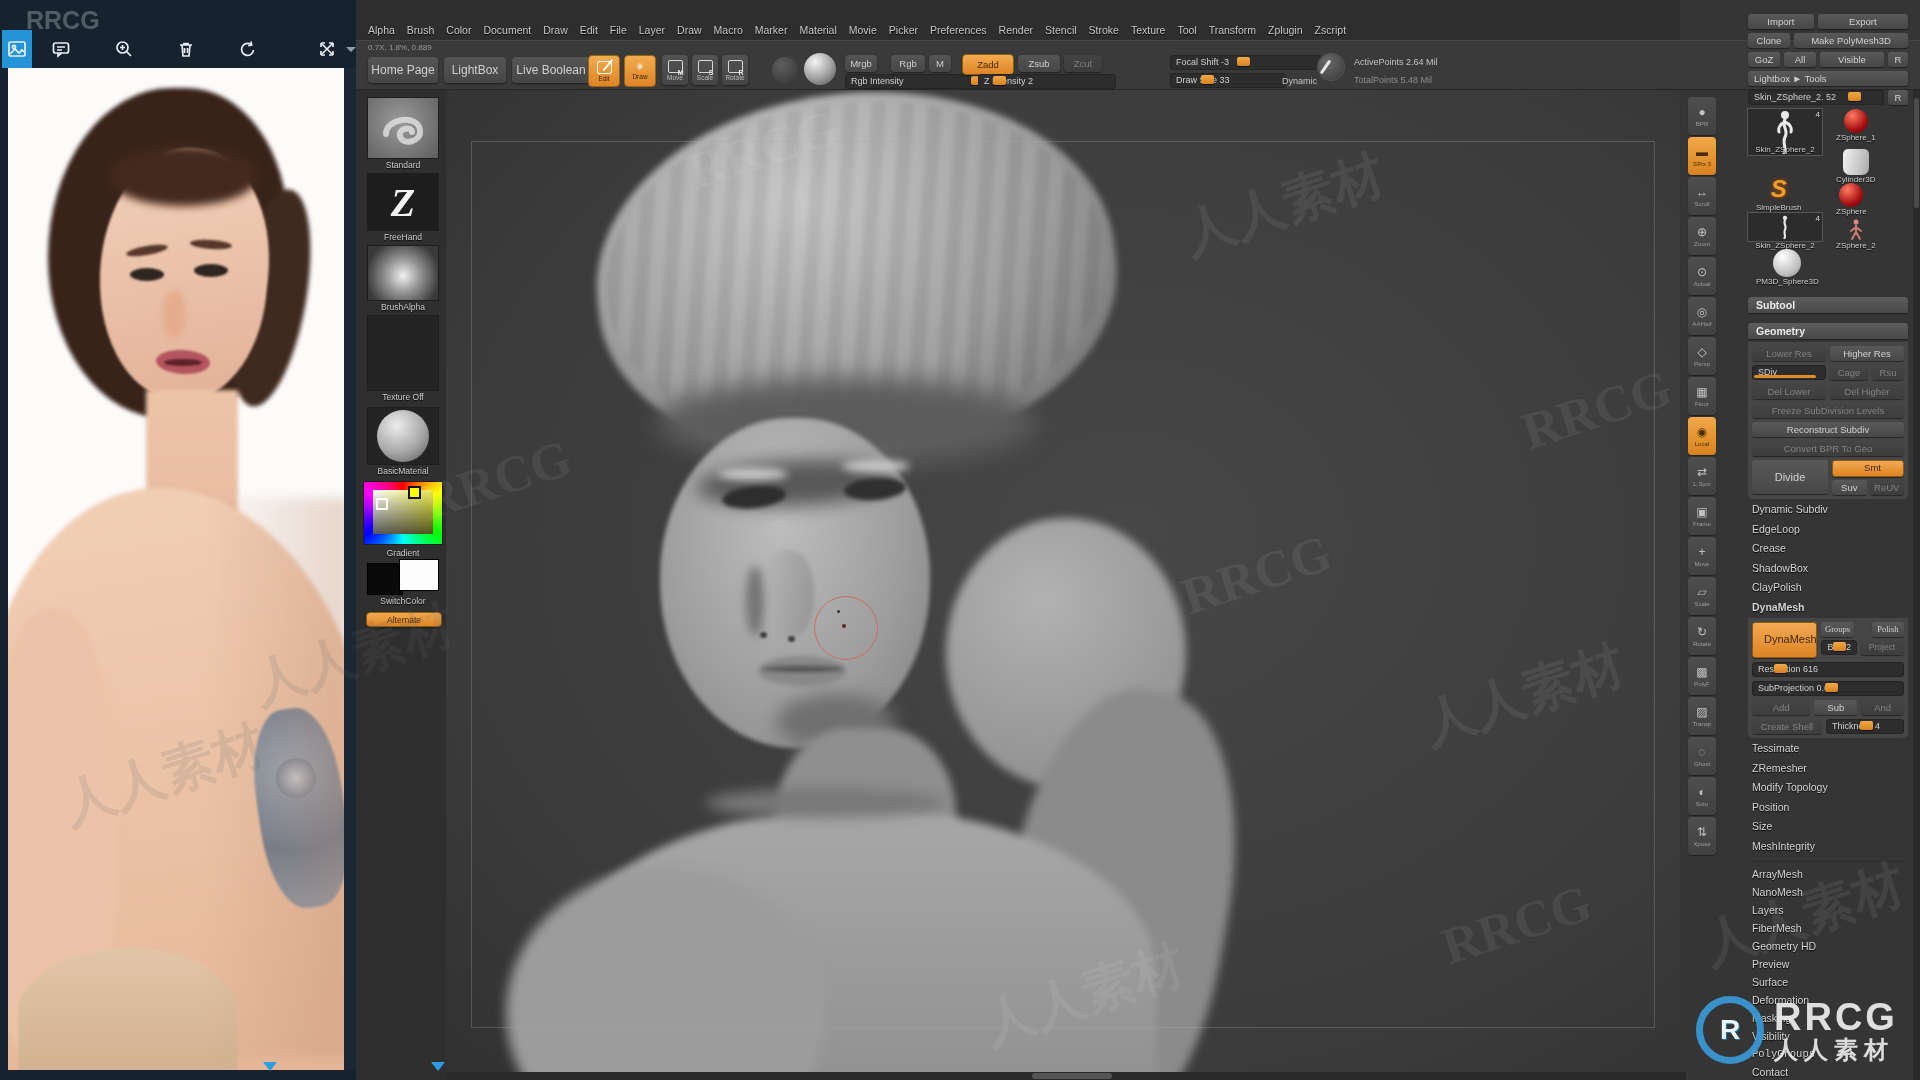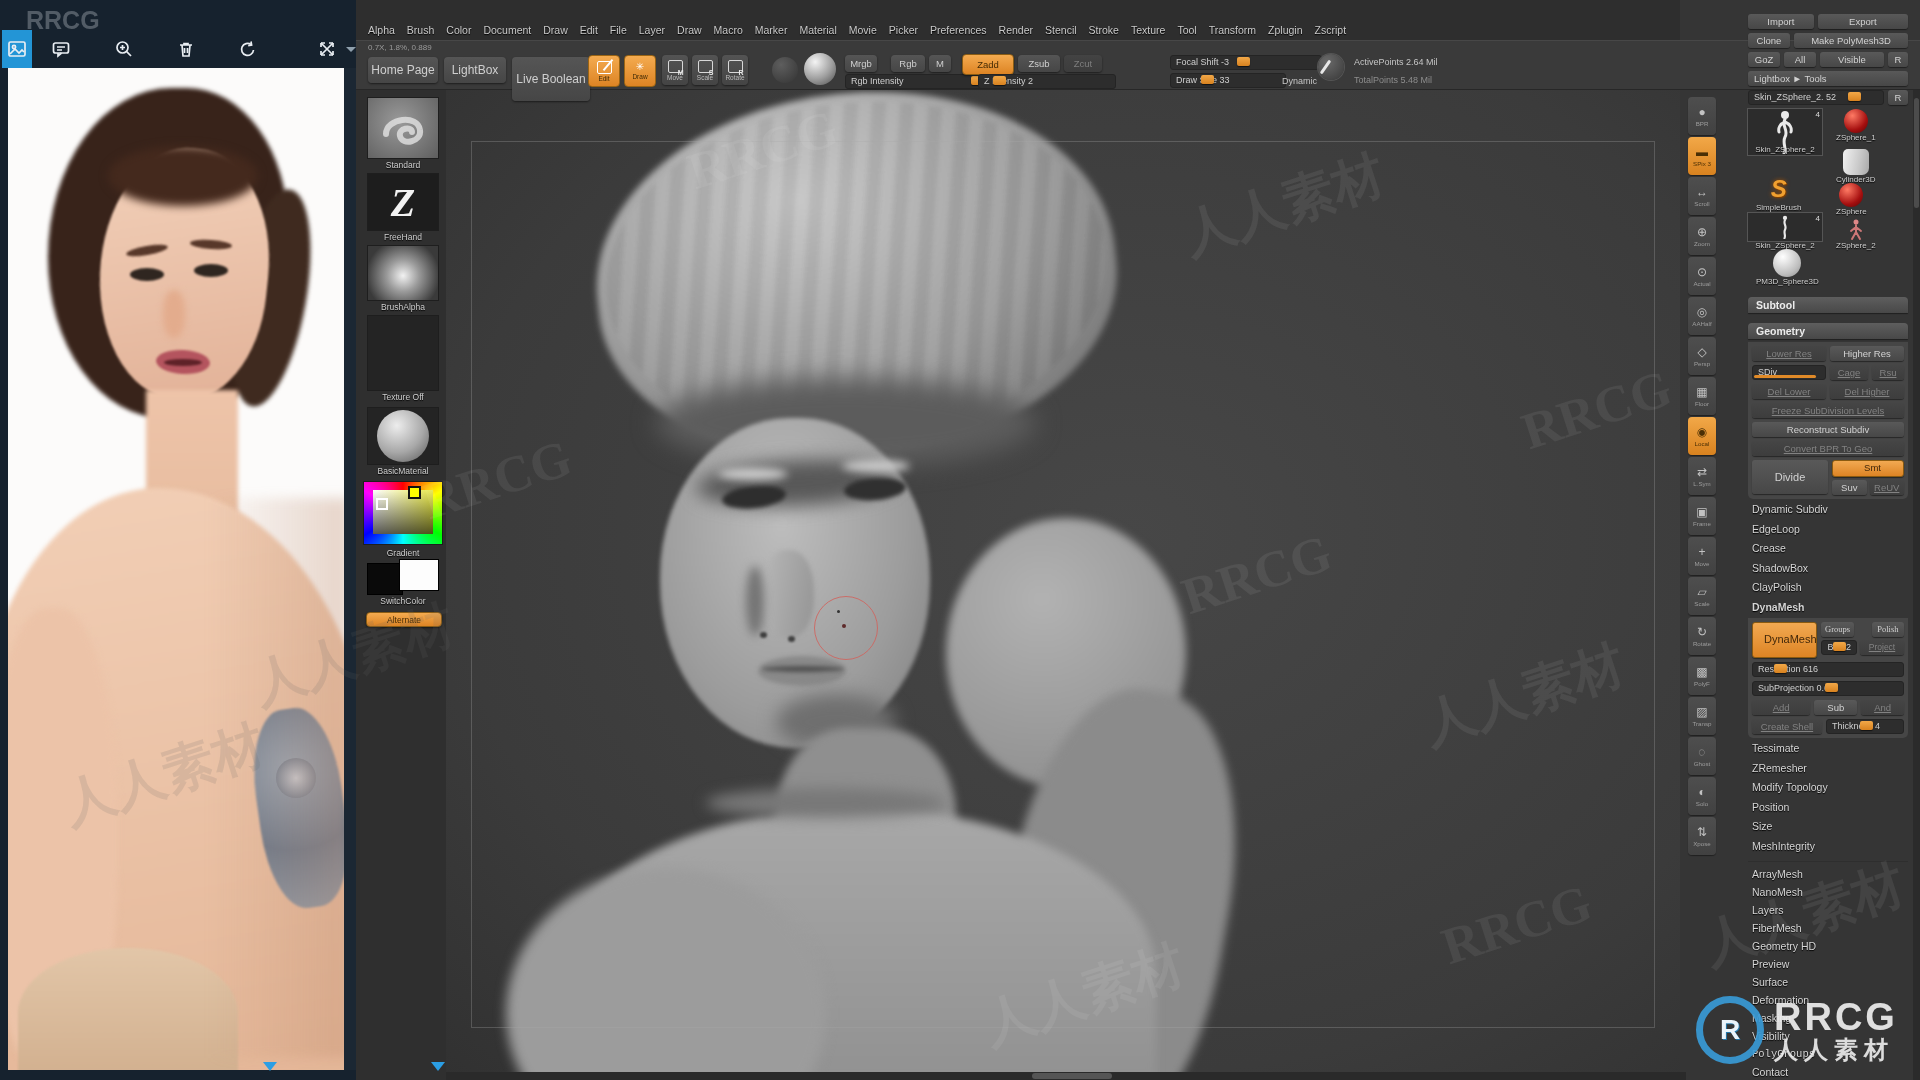--- a/index.html
+++ b/index.html
@@ -82,21 +82,21 @@
   .strip-cell .g{font-size:12px;line-height:13px;color:#c2c2c2;}
   .strip-cell .l{font-size:6.2px;color:#9d9d9d;margin-top:1px;white-space:nowrap;}
   .strip-cell.orange{background:linear-gradient(#f2a848,#d8821f);}
   .strip-cell.orange .g,.strip-cell.orange .l{color:#4a2f05;}
   
   .tool-panel{position:absolute;left:1748px;top:14px;width:160px;z-index:4;font-size:10px;}
   .prow{display:flex;gap:4px;margin-bottom:4px;}
   .pbtn{background:linear-gradient(#595959,#474747);border-radius:3px;color:#d2d2d2;font-size:9.5px;
         height:15px;line-height:15px;text-align:center;box-shadow:0 1px 1px rgba(0,0,0,.45);padding:0 2px;
         overflow:hidden;white-space:nowrap;}
-  .pbtn.dim{color:#828282;background:linear-gradient(#454545,#3d3d3d);text-decoration:underline;}
+  .pbtn.dim{color:#828282;background:linear-gradient(#454545,#3d3d3d);}
   .pbtn.orange{background:linear-gradient(#f2a952,#dd8424);color:#42280a;border:1px solid #8a5a10;line-height:13px;padding-left:11px;}
   .pbtn.big{height:34px;line-height:34px;font-size:11px;}
   .sect-hdr{background:linear-gradient(#5e5e5e,#484848);border-radius:4px 4px 0 0;color:#ececec;
             font-size:10.5px;font-weight:bold;height:16px;line-height:16px;padding-left:8px;margin:6px 0 3px 0;
             box-shadow:0 1px 1px rgba(0,0,0,.4);}
   .sect-box{background:#464646;border-radius:0 0 5px 5px;padding:4px;margin-bottom:2px;}
   .plist-item{font-size:10.5px;color:#d6d6d6;padding:2px 4px;height:15.5px;text-shadow:0 1px 1px #000;}
   .thumbs{position:relative;height:182px;margin-bottom:2px;}
   .tcell{position:absolute;display:flex;flex-direction:column;align-items:center;}
   .tlabel{font-size:8px;color:#cfcfcf;white-space:nowrap;text-shadow:0 1px 1px #000;}
@@ -146,21 +146,21 @@
       <span class="menu-item">Tool</span>
       <span class="menu-item">Transform</span>
       <span class="menu-item">Zplugin</span>
       <span class="menu-item">Zscript</span>
     </div>
 
   <div class="shelf">
     <div class="status-txt">0.7X, 1.8%, 0.889</div>
     <div class="sbtn" style="left:12px;top:16px;width:70px;height:26px;">Home Page</div>
     <div class="sbtn" style="left:88px;top:16px;width:62px;height:26px;">LightBox</div>
-    <div class="sbtn" style="left:156px;top:16px;width:78px;height:44px;">Live Boolean</div>
+    <div class="sbtn" style="left:156px;top:16px;width:78px;height:26px;">Live Boolean</div>
 
     <div class="modebtn orange" style="left:232px;top:14px;">
       <span class="mico">
           <i style="position:absolute;left:9px;top:-4px;width:2px;height:14px;background:#fff;transform:rotate(40deg);"></i>
         </span>
       <span class="mlabel">Edit</span>
     </div>
     <div class="modebtn orange" style="left:268px;top:14px;">
       <span style="color:#fff;font-size:10px;line-height:10px;">✳</span>
       <span class="mlabel">Draw</span>

